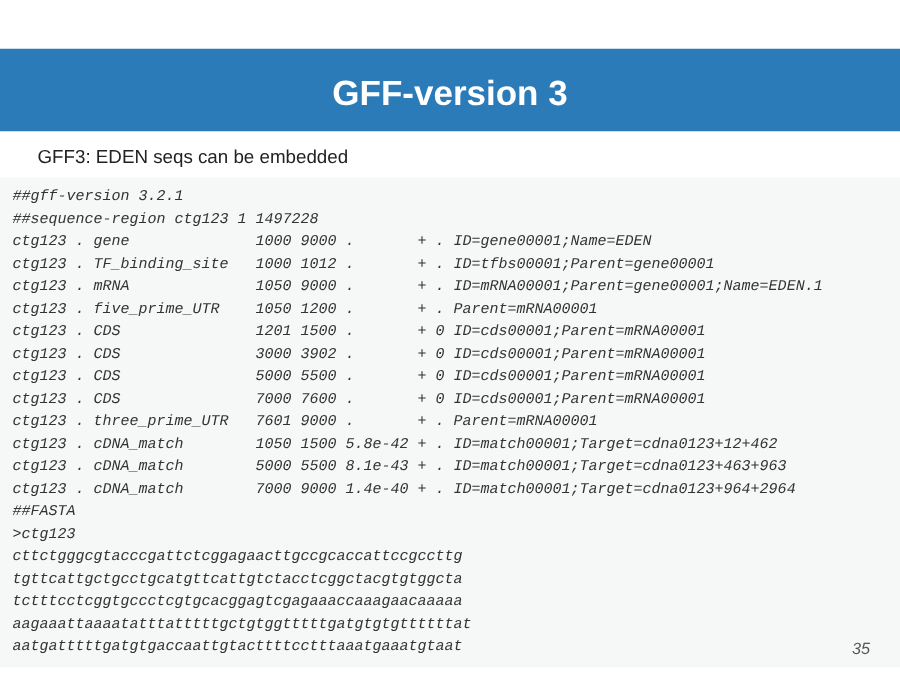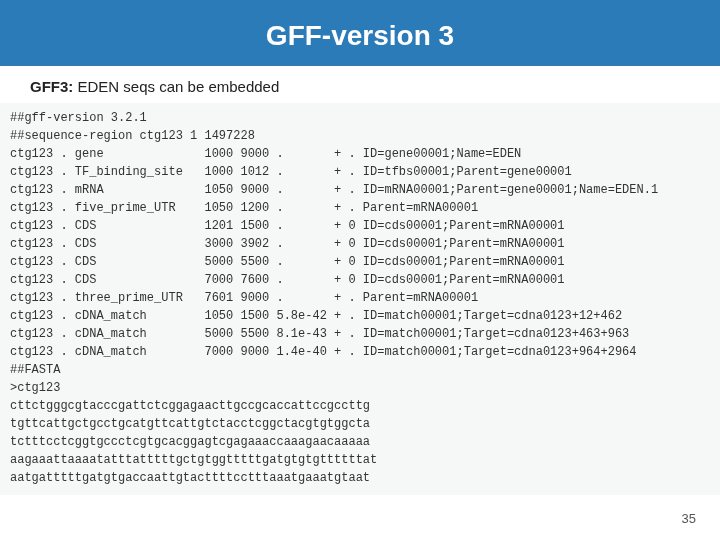--- a/index.html
+++ b/index.html
@@ -11,43 +11,46 @@
       position: relative;
       overflow: hidden;
     }
     .header {
       background: #2b7bb9;
       color: #fff;
       text-align: center;
       padding: 20px 0 14px 0;
       font-size: 28px;
       font-weight: bold;
+      margin-top: 39px;
     }
     .subtitle {
       padding: 12px 0 8px 30px;
       font-size: 15px;
       color: #222;
     }
-    .subtitle .label { font-weight: bold; text-align: center; }
+    .subtitle .label { font-weight: normal; text-align: center; }
     .codeblock {
       background: #f6f7f7;
       font-family: Menlo, Consolas, "Courier New", monospace;
       font-size: 12px;
       color: #333;
       line-height: 1.5;
       padding: 6px 10px 8px 10px;
       white-space: pre;
       width: 720px;
+      font-style: italic;
     }
     .page-number {
       position: absolute;
       bottom: 14px;
       right: 24px;
       font-size: 13px;
       color: #555;
+      font-style: italic;
     }
   </style>
 </head>
 <body>
 
 <div class="header">GFF-version 3</div>
 
 <div class="subtitle">
   <span class="label">GFF3:</span><span> EDEN seqs can be embedded</span>
 </div>

